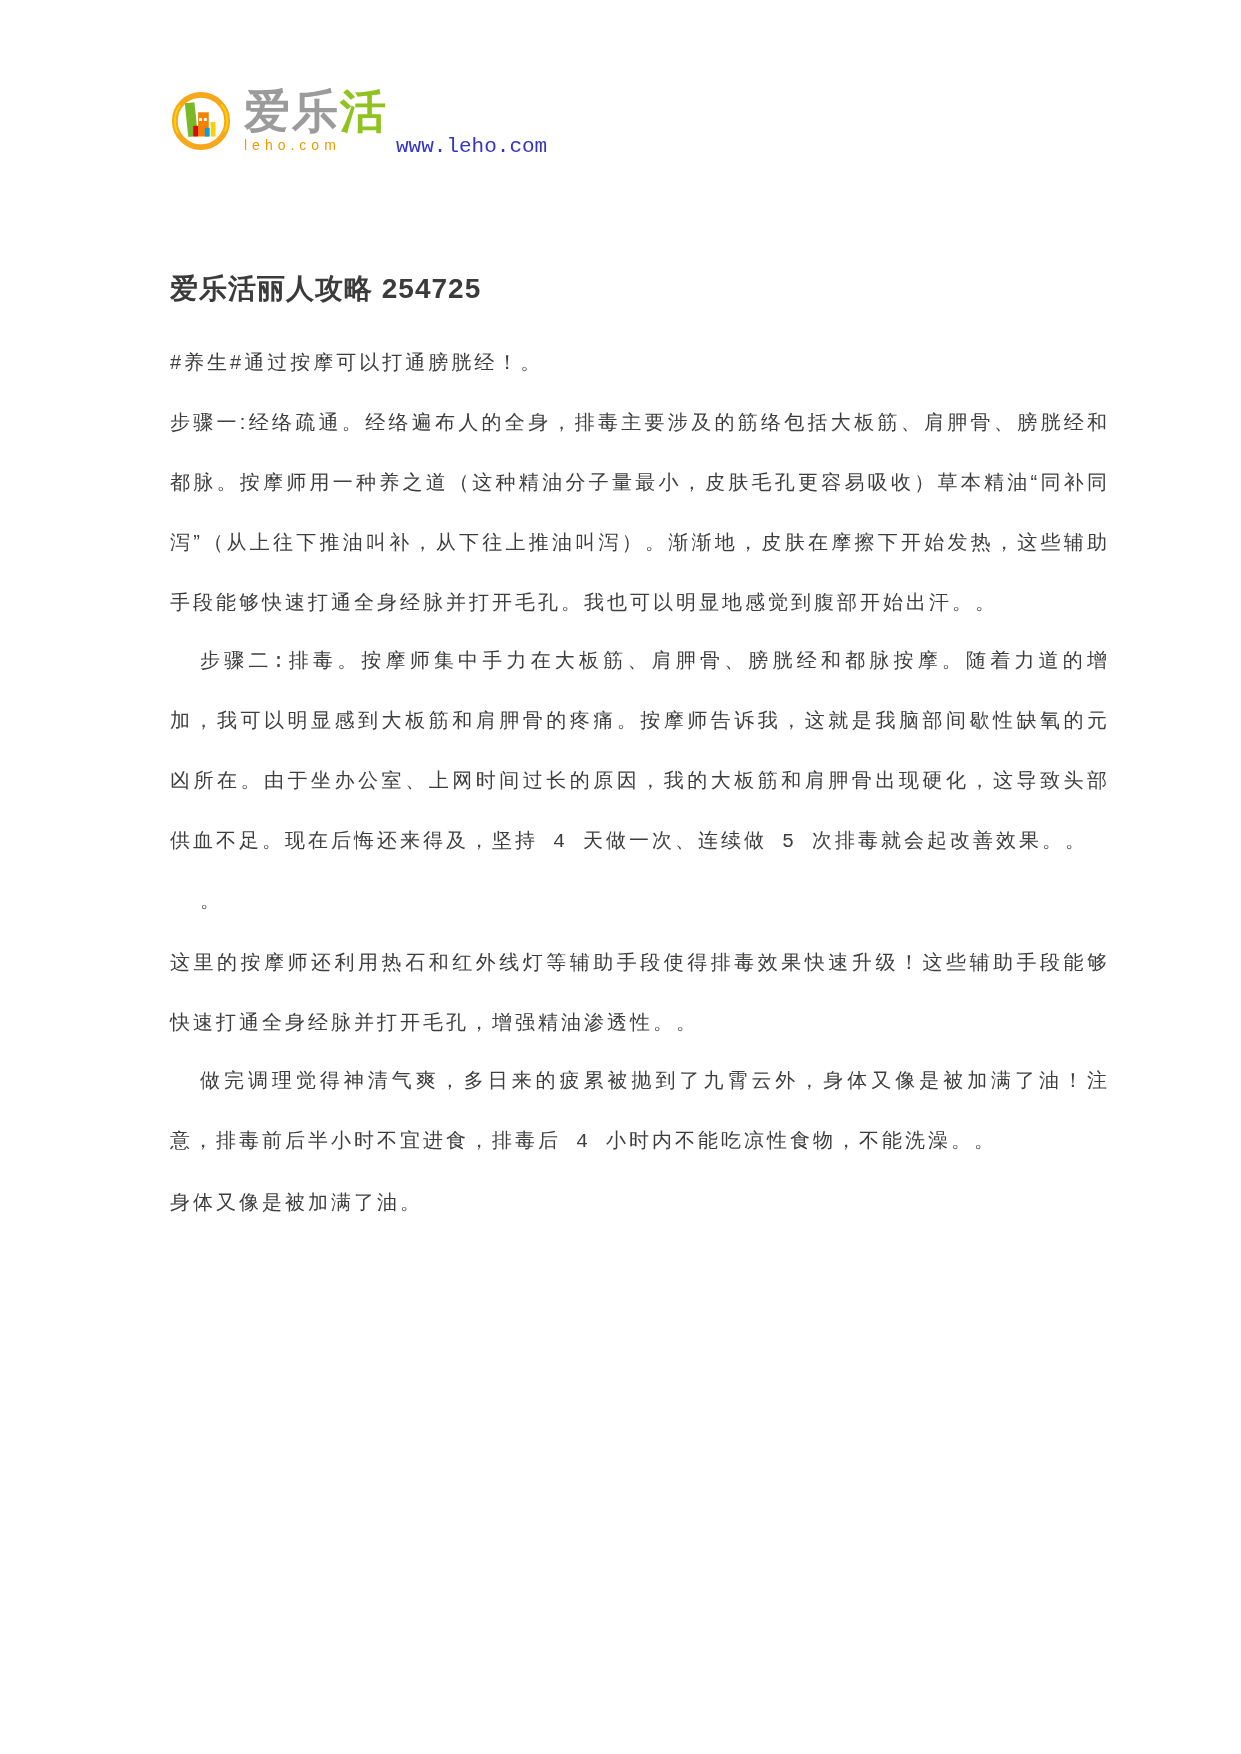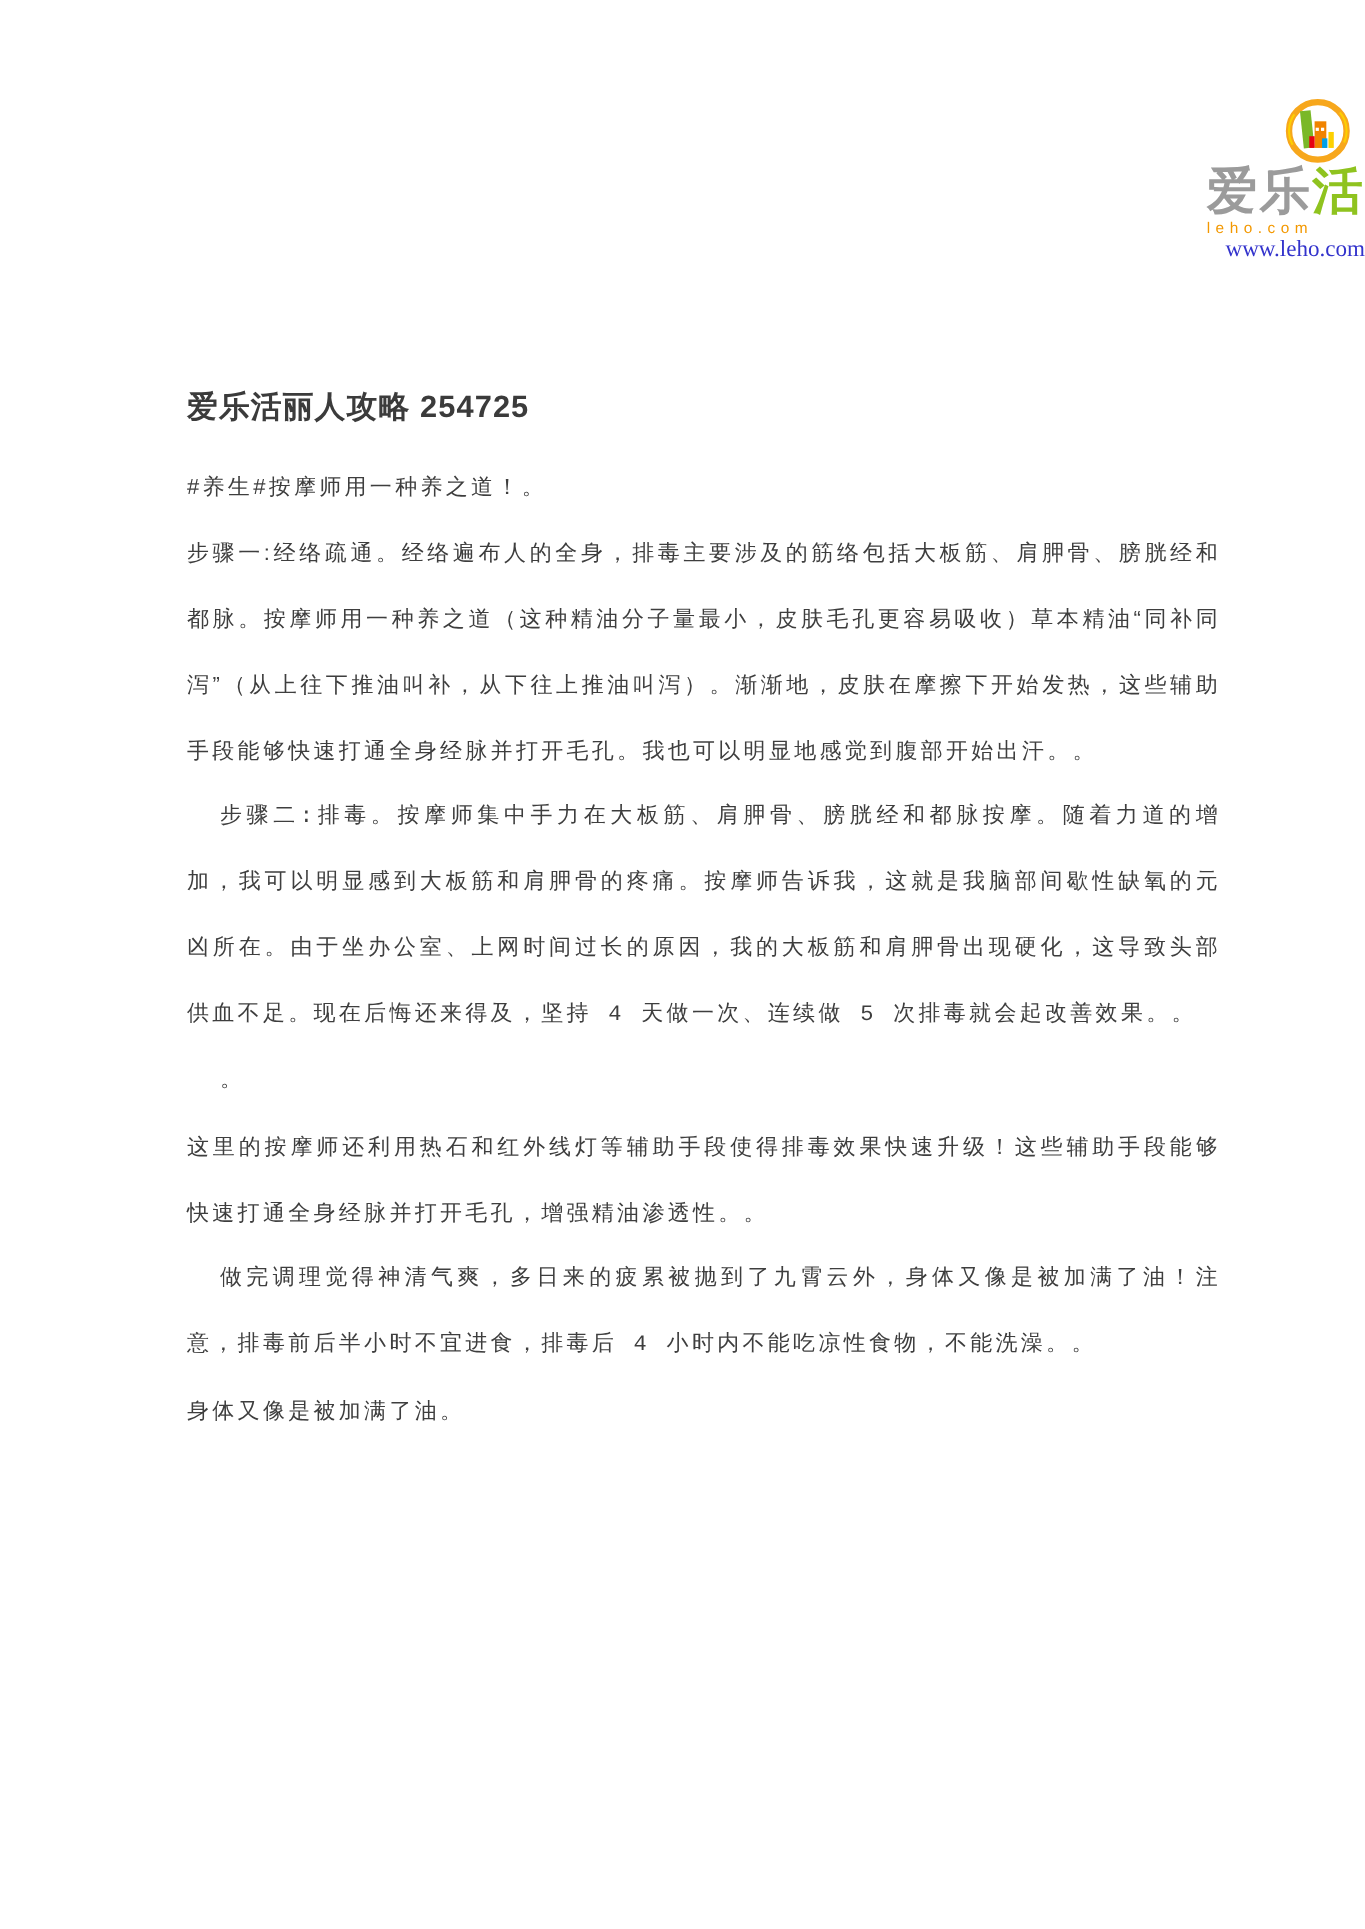--- a/index.html
+++ b/index.html
@@ -2,29 +2,29 @@
 <html><head>
 <meta charset="utf-8">
 <style>
   html,body{margin:0;padding:0;}
   body{
     width:1241px;height:1754px;background:#ffffff;
     font-family:"Liberation Sans","DejaVu Sans",sans-serif;
     color:#3e3e3e;position:relative;overflow:hidden;
   }
   
-  .logo-row{display:flex;align-items:flex-end;margin:88px 0 0 170px;flex-direction:column;}
+  .logo-row{display:flex;align-items:flex-end;margin:88px 0 0 170px;}
   .logo-icon{width:62px;height:62px;margin-right:12px;flex:0 0 auto;}
   .brand{display:flex;flex-direction:column;line-height:1;}
   .brand-zh{font-size:46px;font-weight:bold;letter-spacing:2px;white-space:nowrap;}
   .brand-zh .gray{color:#9b9b9b;}
   .brand-zh .green{color:#8fc31f;}
   .brand-domain{color:#f39800;font-weight:normal;font-size:14px;letter-spacing:5px;margin-top:4px;}
   .site-url{
-    font-family:Liberation Serif, serif;
+    font-family:Liberation Mono, monospace;
     color:#3333cc;font-size:21px;margin-left:8px;margin-bottom:-6px;white-space:nowrap;
   }
   
   .doc-title{
     margin:118px 131px 0 170px;text-align:left;
     font-size:28px;font-weight:bold;color:#3b3b3b;letter-spacing:1px;line-height:38px;
   }
   
   .doc-content{margin:24px 131px 0 170px;}
   .para{
@@ -53,20 +53,20 @@
   <span class="brand">
     <span class="brand-zh"><span class="gray">爱乐</span><span class="green">活</span></span>
     <span class="brand-domain">leho.com</span>
   </span>
   <span class="site-url">www.leho.com</span>
 </div>
 
 <h1 class="doc-title">爱乐活丽人攻略 254725</h1>
 
 <div class="doc-content">
-  <p class="para">#养生#按摩师用一种养之道！。</p>
+  <p class="para">#养生#通过按摩可以打通膀胱经！。</p>
   <p class="para">步骤一:经络疏通。经络遍布人的全身，排毒主要涉及的筋络包括大板筋、肩胛骨、膀胱经和都脉。按摩师用一种养之道（这种精油分子量最小，皮肤毛孔更容易吸收）草本精油“同补同泻”（从上往下推油叫补，从下往上推油叫泻）。渐渐地，皮肤在摩擦下开始发热，这些辅助手段能够快速打通全身经脉并打开毛孔。我也可以明显地感觉到腹部开始出汗。。</p>
   <p class="para ind">步骤二:排毒。按摩师集中手力在大板筋、肩胛骨、膀胱经和都脉按摩。随着力道的增加，我可以明显感到大板筋和肩胛骨的疼痛。按摩师告诉我，这就是我脑部间歇性缺氧的元凶所在。由于坐办公室、上网时间过长的原因，我的大板筋和肩胛骨出现硬化，这导致头部供血不足。现在后悔还来得及，坚持 4 天做一次、连续做 5 次排毒就会起改善效果。。</p>
   <p class="para ind">。</p>
   <p class="para">这里的按摩师还利用热石和红外线灯等辅助手段使得排毒效果快速升级！这些辅助手段能够快速打通全身经脉并打开毛孔，增强精油渗透性。。</p>
   <p class="para ind">做完调理觉得神清气爽，多日来的疲累被抛到了九霄云外，身体又像是被加满了油！注意，排毒前后半小时不宜进食，排毒后 4 小时内不能吃凉性食物，不能洗澡。。</p>
   <p class="para">身体又像是被加满了油。</p>
 </div>
 
 </body></html>

